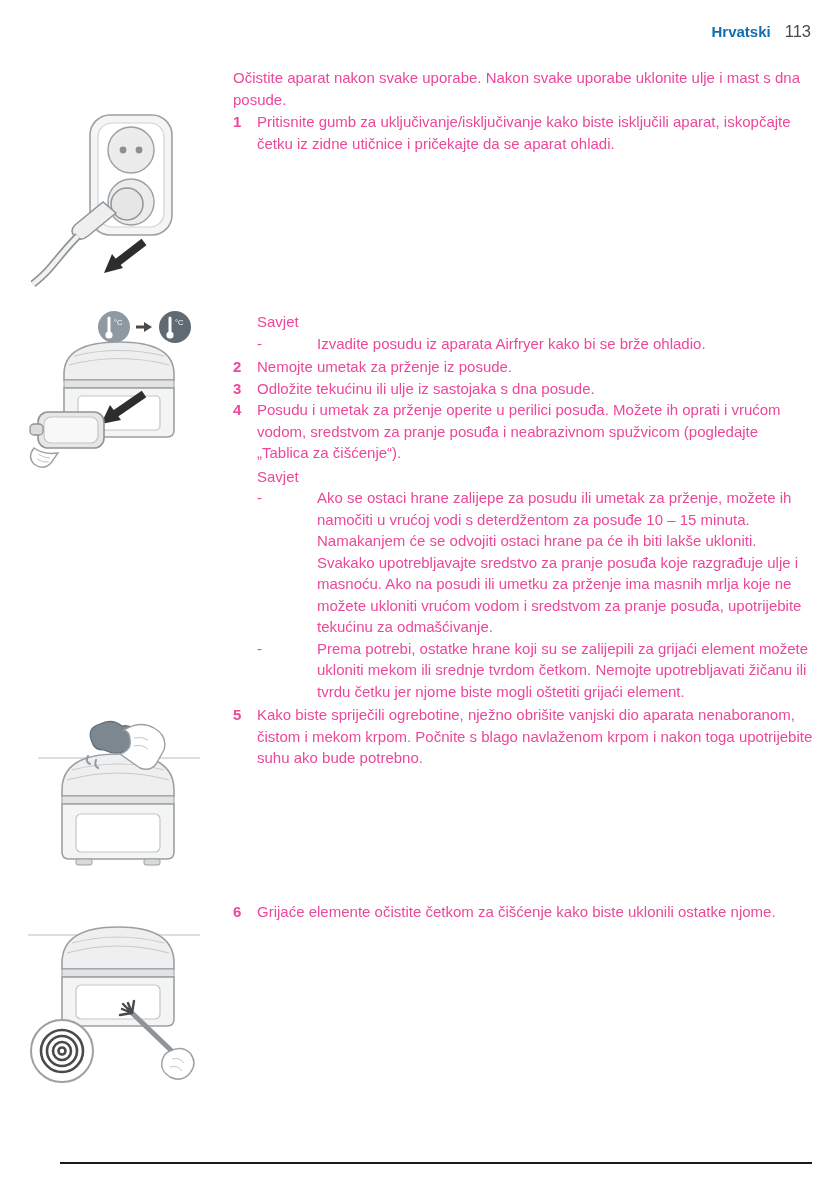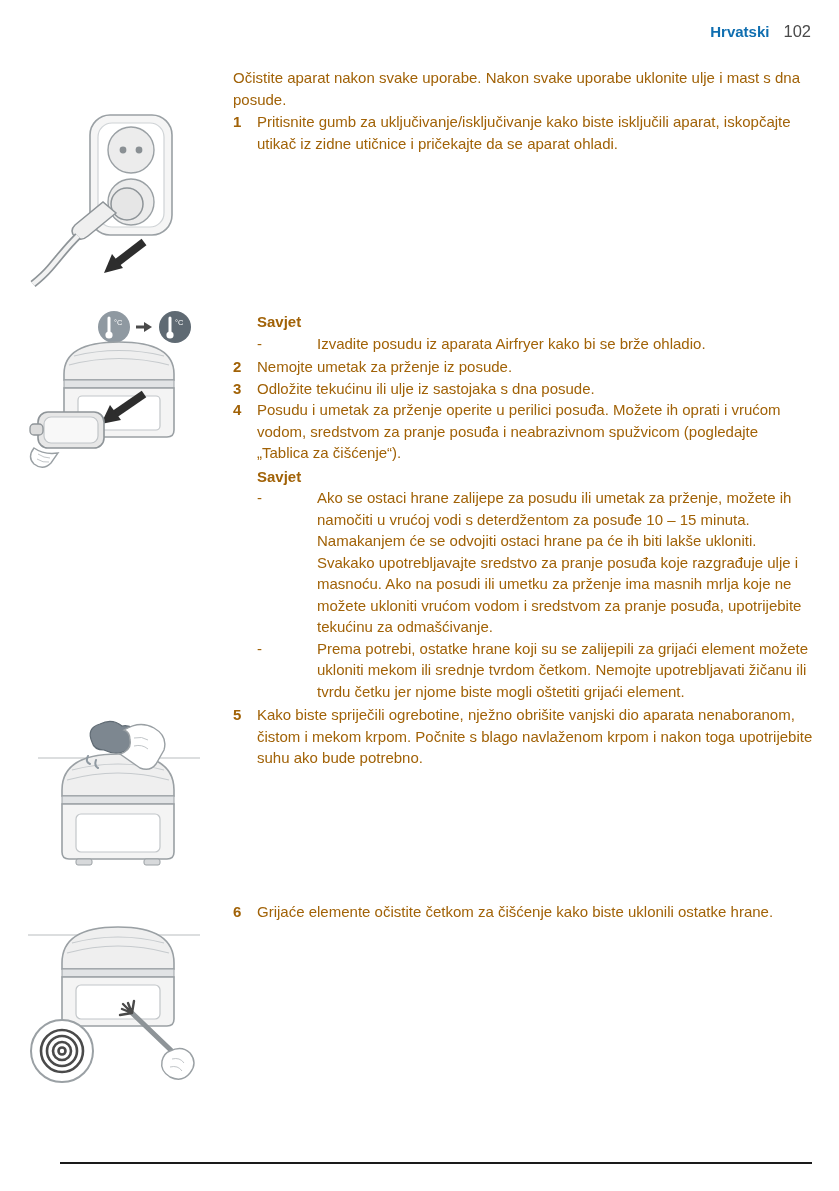--- a/index.html
+++ b/index.html
@@ -10,27 +10,27 @@
     overflow:hidden; color:#333333;padding-left:31px;
   }
   
   .header { position:absolute; top:22px; right:28px; display:flex; align-items:baseline; gap:14px; }
   .lang { color:#0f6eb0; font-weight:bold; font-size:15px; }
   .pagenum { color:#4a4a4a; font-size:16.5px; }
 
   
   .text-col {
     position:absolute; left:233px; top:67px; width:580px;
-    font-size:15px; line-height:21.5px; color:#a16207;
+    font-size:15px; line-height:21.5px; color:#ec4899;
   }
   .intro { margin-bottom:1px; }
   .step { display:flex; }
   .step .num { width:24px; font-weight:bold; flex:0 0 24px; }
   .step .stext { flex:1; }
-  .savjet { font-weight:bold; padding-left:24px; }
+  .savjet { font-weight:normal; padding-left:24px; }
   .tip { display:flex; padding-left:24px; }
   .tip .dash { width:16px; flex:0 0 16px; }
   .tip .ttext { flex:1;margin-left:44px; }
   .mt-block1 { margin-top:157px; }
   .mt-sm { margin-top:2px; }
   .mt-block2 { margin-top:132px; }
 
   
   .figure { position:absolute; }
   .fig-unplug { left:28px; top:112px; }
@@ -44,21 +44,21 @@
     border-top:2px solid #1a1a1a;
   }
 </style>
 </head>
 <body>
 
 <div class="page">
 
   <div class="header">
     <span class="lang">Hrvatski</span>
-    <span class="pagenum">102</span>
+    <span class="pagenum">113</span>
   </div>
 
   <div class="figure fig-unplug">
     <svg width="150" height="178" viewBox="0 0 150 178">
 
       <g>
         <rect x="62" y="3" width="82" height="120" rx="20" fill="#f5f5f5" stroke="#9aa0a4" stroke-width="1.6"></rect>
         <rect x="70" y="11" width="66" height="104" rx="14" fill="#ffffff" stroke="#cfd3d6" stroke-width="1.2"></rect>
         <circle cx="103" cy="38" r="23" fill="#ececec" stroke="#9aa0a4" stroke-width="1.4"></circle>
         <circle cx="95" cy="38" r="3.4" fill="#8a9094"></circle>
@@ -176,21 +176,21 @@
       </g>
     </svg>
   </div>
 
   <div class="text-col">
 
     <p class="intro">Očistite aparat nakon svake uporabe. Nakon svake uporabe uklonite ulje i mast s dna posude.</p>
 
     <div class="step">
       <span class="num">1</span>
-      <span class="stext">Pritisnite gumb za uključivanje/isključivanje kako biste isključili aparat, iskopčajte utikač iz zidne utičnice i pričekajte da se aparat ohladi.</span>
+      <span class="stext">Pritisnite gumb za uključivanje/isključivanje kako biste isključili aparat, iskopčajte četku iz zidne utičnice i pričekajte da se aparat ohladi.</span>
     </div>
 
     <div class="savjet mt-block1">Savjet</div>
     <div class="tip">
       <span class="dash">-</span>
       <span class="ttext">Izvadite posudu iz aparata Airfryer kako bi se brže ohladio.</span>
     </div>
 
     <div class="step mt-sm">
       <span class="num">2</span>
@@ -217,20 +217,20 @@
       <span class="ttext">Prema potrebi, ostatke hrane koji su se zalijepili za grijaći element možete ukloniti mekom ili srednje tvrdom četkom. Nemojte upotrebljavati žičanu ili tvrdu četku jer njome biste mogli oštetiti grijaći element.</span>
     </div>
 
     <div class="step mt-sm">
       <span class="num">5</span>
       <span class="stext">Kako biste spriječili ogrebotine, nježno obrišite vanjski dio aparata nenaboranom, čistom i mekom krpom. Počnite s blago navlaženom krpom i nakon toga upotrijebite suhu ako bude potrebno.</span>
     </div>
 
     <div class="step mt-block2">
       <span class="num">6</span>
-      <span class="stext">Grijaće elemente očistite četkom za čišćenje kako biste uklonili ostatke hrane.</span>
+      <span class="stext">Grijaće elemente očistite četkom za čišćenje kako biste uklonili ostatke njome.</span>
     </div>
 
   </div>
 
   <div class="footer-rule"></div>
 
 </div>
 
 </body></html>

